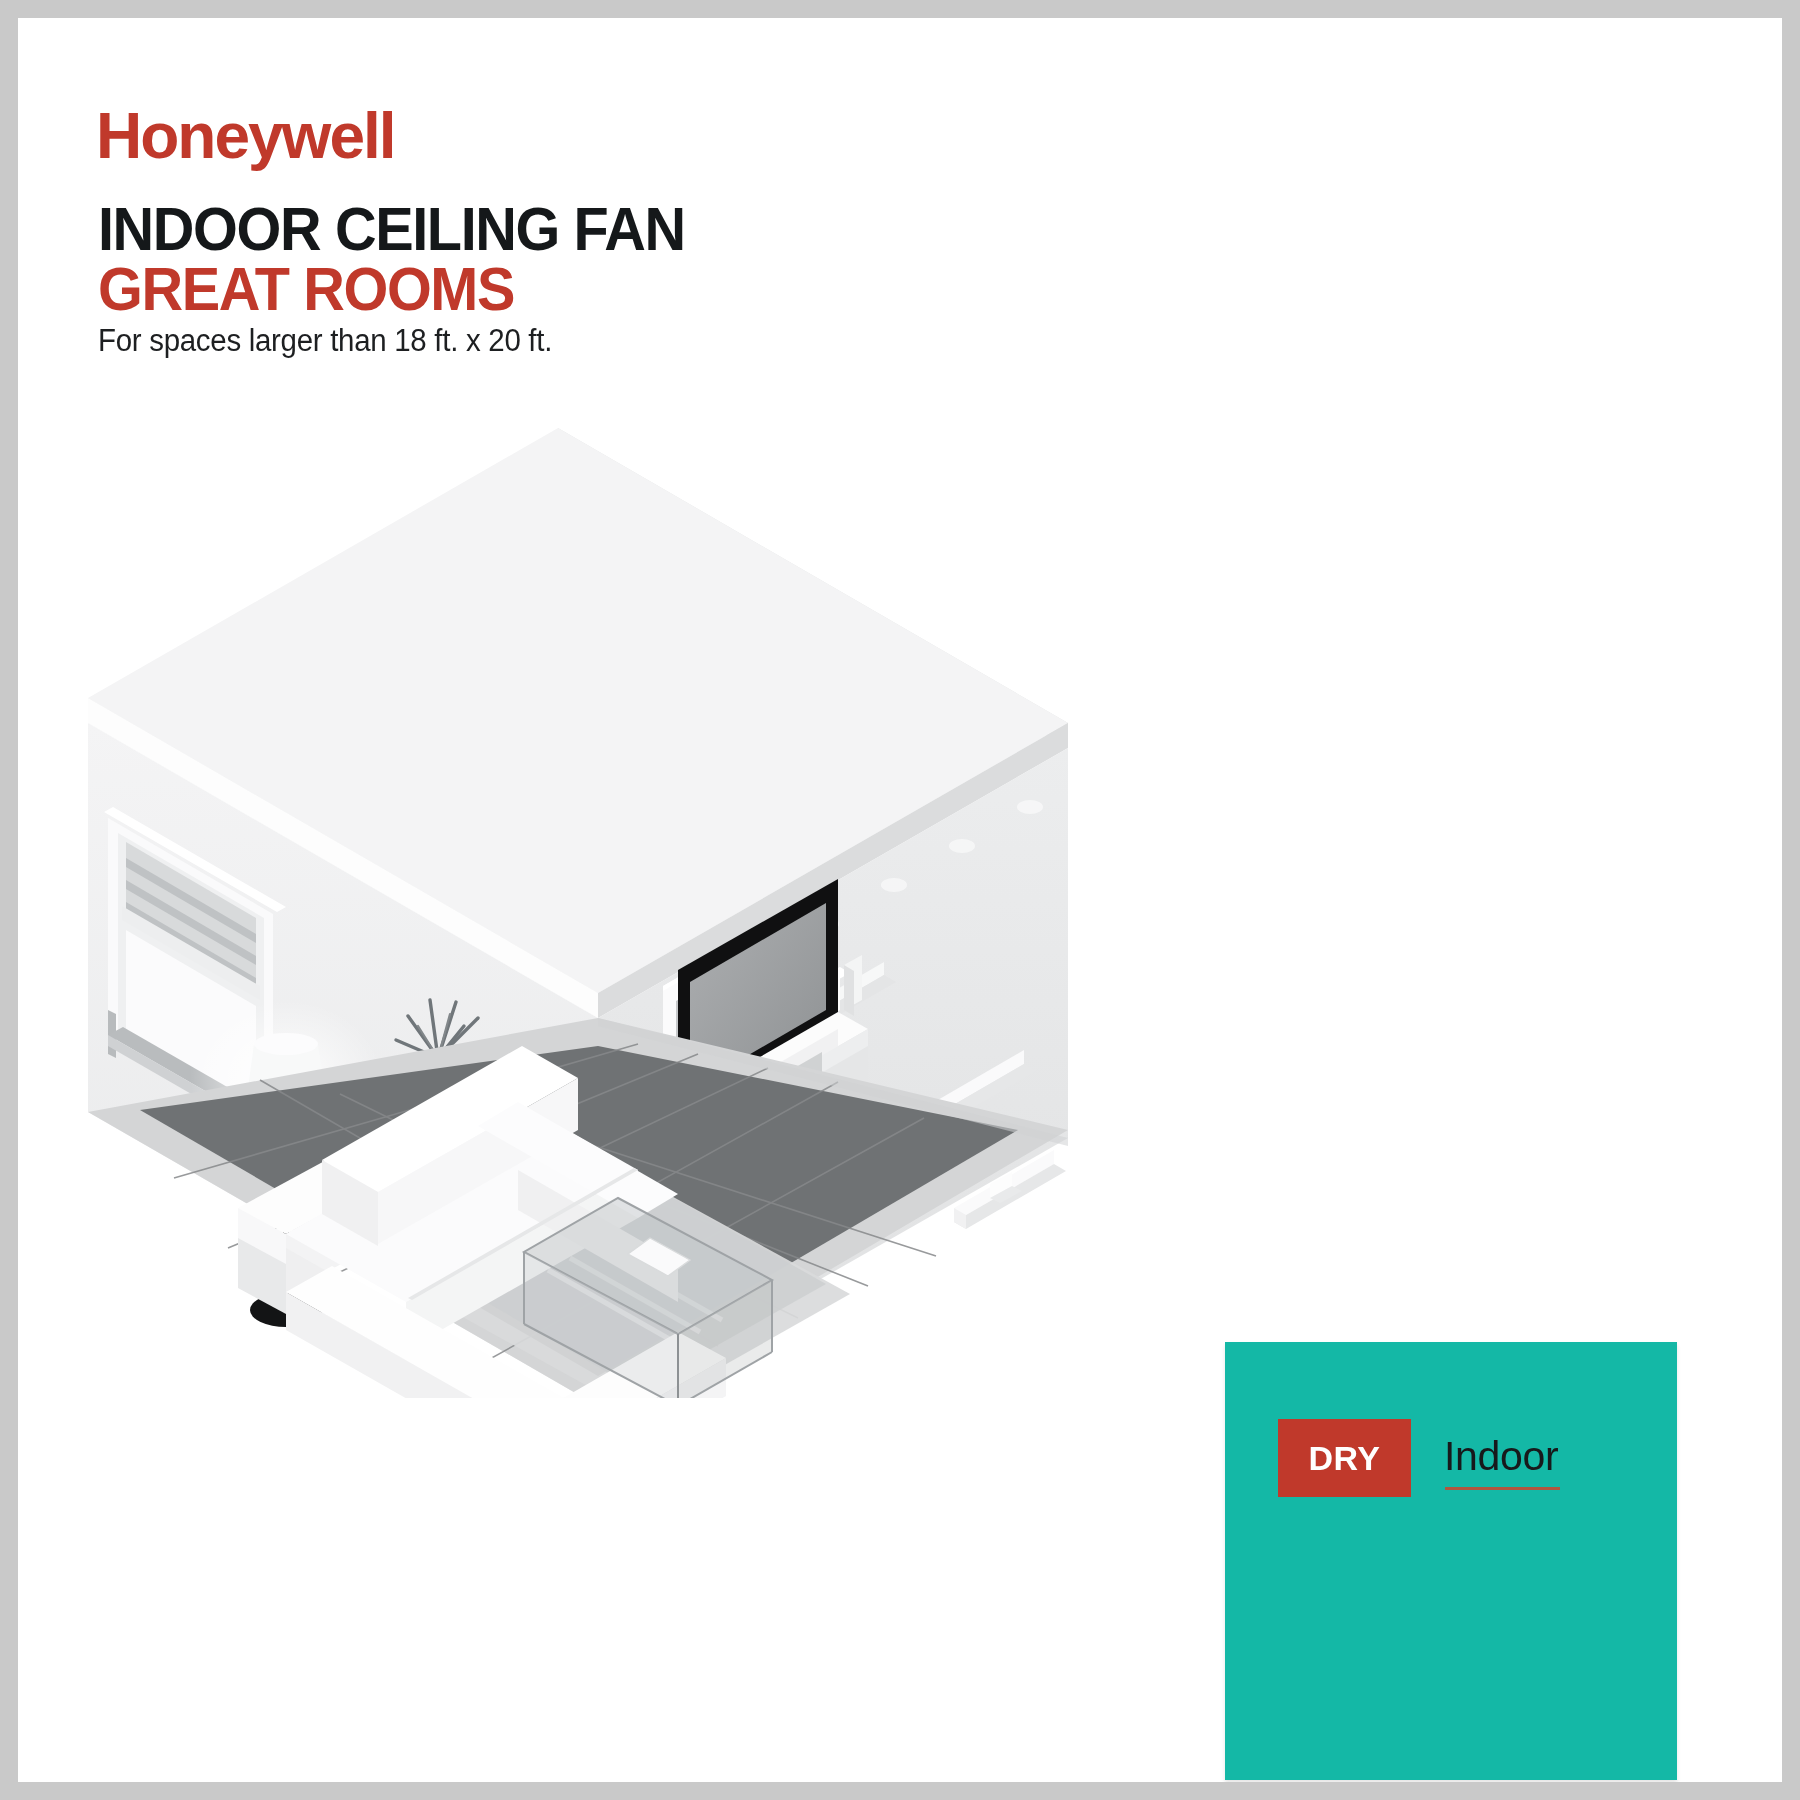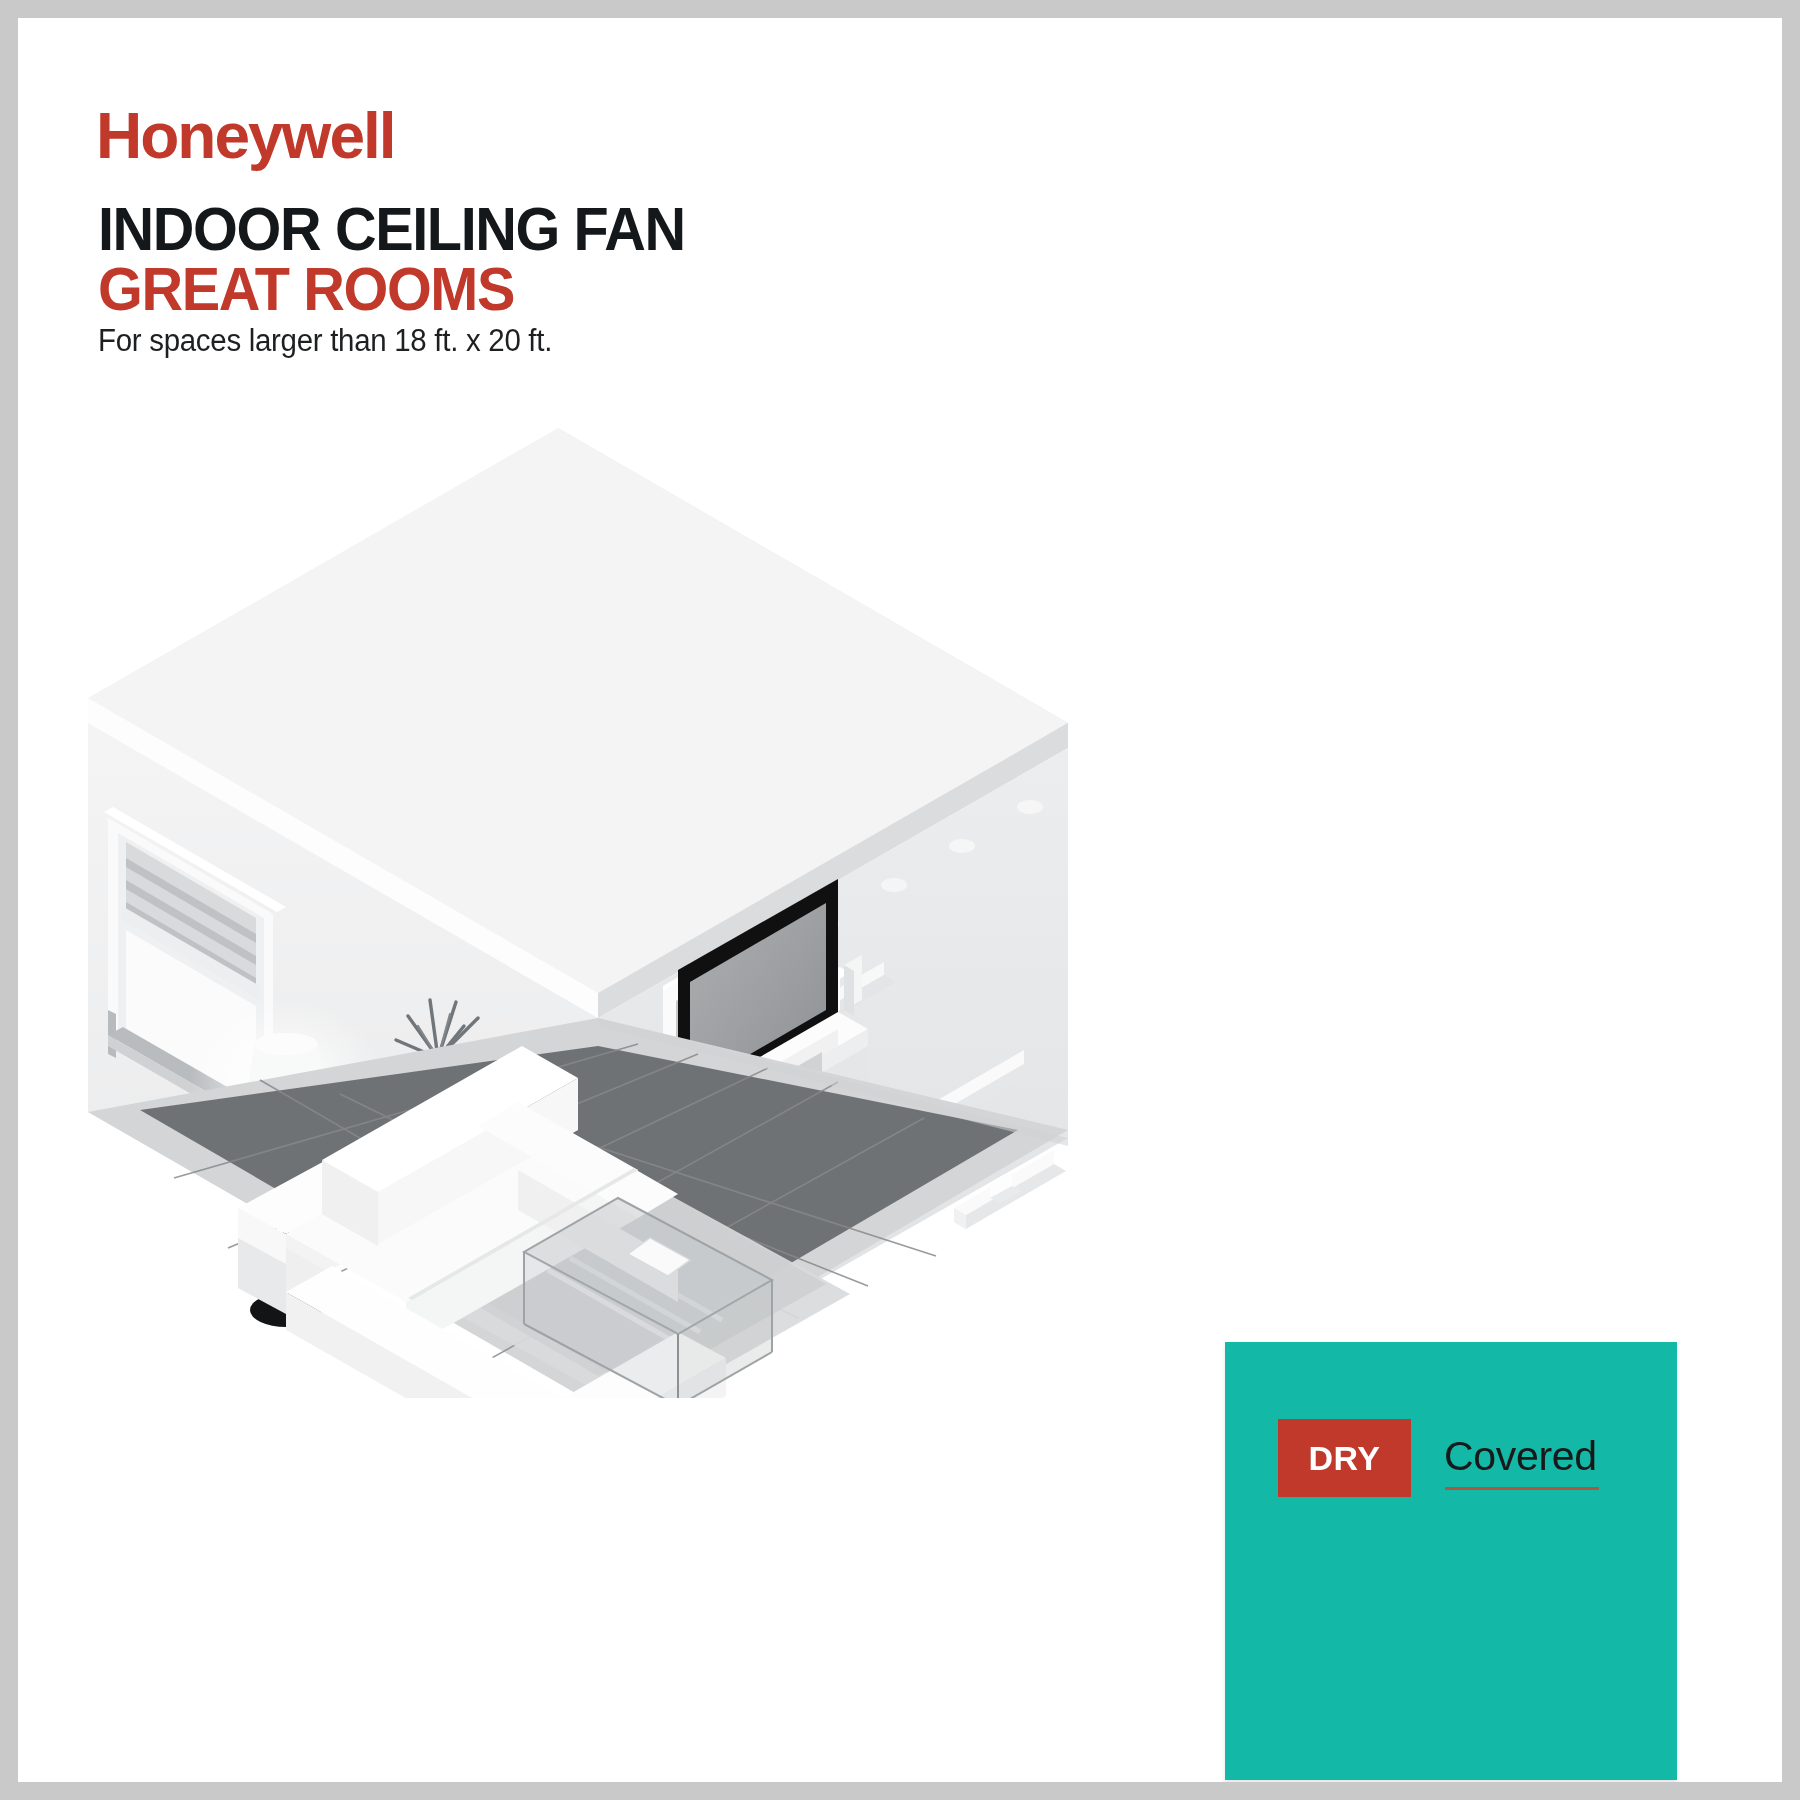--- a/index.html
+++ b/index.html
@@ -354,21 +354,21 @@
         <polygon points="520,600 990,720 990,728 520,608" fill="#D0D2D3"></polygon>
       </g>
     </svg>
   </div>
 
   <div id="legend">
     <div class="legend-rows">
 
       <div class="legend-row">
         <div class="badge filled">DRY</div>
-        <div class="legend-label underlined">Covered</div>
+        <div class="legend-label underlined">Indoor</div>
       </div>
 
 
 
     </div>
   </div>
 
 </div>
 
 </body></html>

